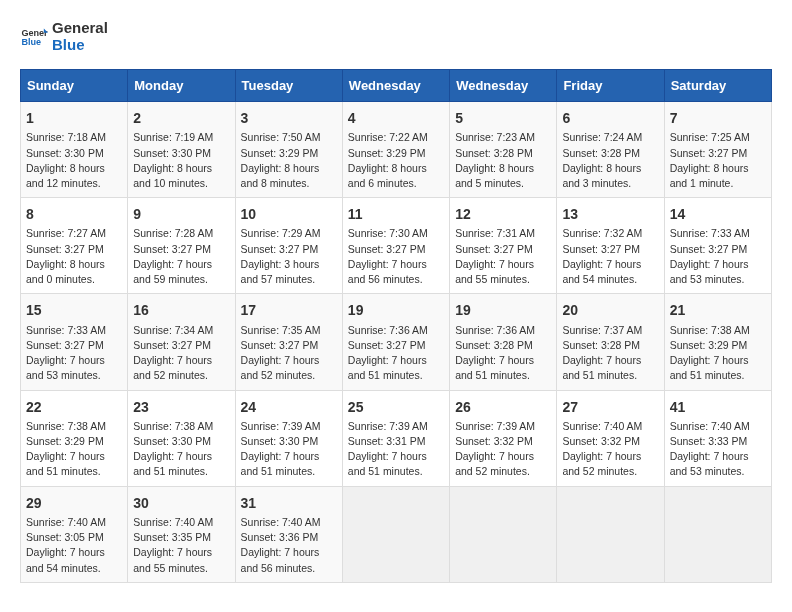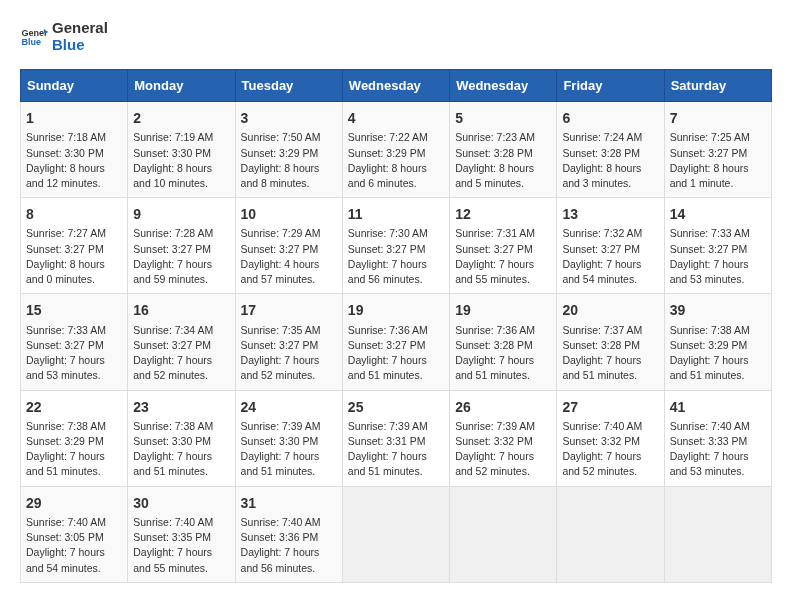--- a/index.html
+++ b/index.html
@@ -121,34 +121,34 @@
         <td><span class="day-num">2</span><span>Sunrise: 7:19 AM</span><br><span>Sunset: 3:30 PM</span><br><span>Daylight: 8 hours and 10 minutes.</span></td>
         <td><span class="day-num">3</span><span>Sunrise: 7:50 AM</span><br><span>Sunset: 3:29 PM</span><br><span>Daylight: 8 hours and 8 minutes.</span></td>
         <td><span class="day-num">4</span><span>Sunrise: 7:22 AM</span><br><span>Sunset: 3:29 PM</span><br><span>Daylight: 8 hours and 6 minutes.</span></td>
         <td><span class="day-num">5</span><span>Sunrise: 7:23 AM</span><br><span>Sunset: 3:28 PM</span><br><span>Daylight: 8 hours and 5 minutes.</span></td>
         <td><span class="day-num">6</span><span>Sunrise: 7:24 AM</span><br><span>Sunset: 3:28 PM</span><br><span>Daylight: 8 hours and 3 minutes.</span></td>
         <td><span class="day-num">7</span><span>Sunrise: 7:25 AM</span><br><span>Sunset: 3:27 PM</span><br><span>Daylight: 8 hours and 1 minute.</span></td>
       </tr>
       <tr>
         <td><span class="day-num">8</span><span>Sunrise: 7:27 AM</span><br><span>Sunset: 3:27 PM</span><br><span>Daylight: 8 hours and 0 minutes.</span></td>
         <td><span class="day-num">9</span><span>Sunrise: 7:28 AM</span><br><span>Sunset: 3:27 PM</span><br><span>Daylight: 7 hours and 59 minutes.</span></td>
-        <td><span class="day-num">10</span><span>Sunrise: 7:29 AM</span><br><span>Sunset: 3:27 PM</span><br><span>Daylight: 4 hours and 57 minutes.</span></td>
+        <td><span class="day-num">10</span><span>Sunrise: 7:29 AM</span><br><span>Sunset: 3:27 PM</span><br><span>Daylight: 3 hours and 57 minutes.</span></td>
         <td><span class="day-num">11</span><span>Sunrise: 7:30 AM</span><br><span>Sunset: 3:27 PM</span><br><span>Daylight: 7 hours and 56 minutes.</span></td>
         <td><span class="day-num">12</span><span>Sunrise: 7:31 AM</span><br><span>Sunset: 3:27 PM</span><br><span>Daylight: 7 hours and 55 minutes.</span></td>
         <td><span class="day-num">13</span><span>Sunrise: 7:32 AM</span><br><span>Sunset: 3:27 PM</span><br><span>Daylight: 7 hours and 54 minutes.</span></td>
         <td><span class="day-num">14</span><span>Sunrise: 7:33 AM</span><br><span>Sunset: 3:27 PM</span><br><span>Daylight: 7 hours and 53 minutes.</span></td>
       </tr>
       <tr>
         <td><span class="day-num">15</span><span>Sunrise: 7:33 AM</span><br><span>Sunset: 3:27 PM</span><br><span>Daylight: 7 hours and 53 minutes.</span></td>
         <td><span class="day-num">16</span><span>Sunrise: 7:34 AM</span><br><span>Sunset: 3:27 PM</span><br><span>Daylight: 7 hours and 52 minutes.</span></td>
         <td><span class="day-num">17</span><span>Sunrise: 7:35 AM</span><br><span>Sunset: 3:27 PM</span><br><span>Daylight: 7 hours and 52 minutes.</span></td>
         <td><span class="day-num">19</span><span>Sunrise: 7:36 AM</span><br><span>Sunset: 3:27 PM</span><br><span>Daylight: 7 hours and 51 minutes.</span></td>
         <td><span class="day-num">19</span><span>Sunrise: 7:36 AM</span><br><span>Sunset: 3:28 PM</span><br><span>Daylight: 7 hours and 51 minutes.</span></td>
         <td><span class="day-num">20</span><span>Sunrise: 7:37 AM</span><br><span>Sunset: 3:28 PM</span><br><span>Daylight: 7 hours and 51 minutes.</span></td>
-        <td><span class="day-num">39</span><span>Sunrise: 7:38 AM</span><br><span>Sunset: 3:29 PM</span><br><span>Daylight: 7 hours and 51 minutes.</span></td>
+        <td><span class="day-num">21</span><span>Sunrise: 7:38 AM</span><br><span>Sunset: 3:29 PM</span><br><span>Daylight: 7 hours and 51 minutes.</span></td>
       </tr>
       <tr>
         <td><span class="day-num">22</span><span>Sunrise: 7:38 AM</span><br><span>Sunset: 3:29 PM</span><br><span>Daylight: 7 hours and 51 minutes.</span></td>
         <td><span class="day-num">23</span><span>Sunrise: 7:38 AM</span><br><span>Sunset: 3:30 PM</span><br><span>Daylight: 7 hours and 51 minutes.</span></td>
         <td><span class="day-num">24</span><span>Sunrise: 7:39 AM</span><br><span>Sunset: 3:30 PM</span><br><span>Daylight: 7 hours and 51 minutes.</span></td>
         <td><span class="day-num">25</span><span>Sunrise: 7:39 AM</span><br><span>Sunset: 3:31 PM</span><br><span>Daylight: 7 hours and 51 minutes.</span></td>
         <td><span class="day-num">26</span><span>Sunrise: 7:39 AM</span><br><span>Sunset: 3:32 PM</span><br><span>Daylight: 7 hours and 52 minutes.</span></td>
         <td><span class="day-num">27</span><span>Sunrise: 7:40 AM</span><br><span>Sunset: 3:32 PM</span><br><span>Daylight: 7 hours and 52 minutes.</span></td>
         <td><span class="day-num">41</span><span>Sunrise: 7:40 AM</span><br><span>Sunset: 3:33 PM</span><br><span>Daylight: 7 hours and 53 minutes.</span></td>
       </tr>

